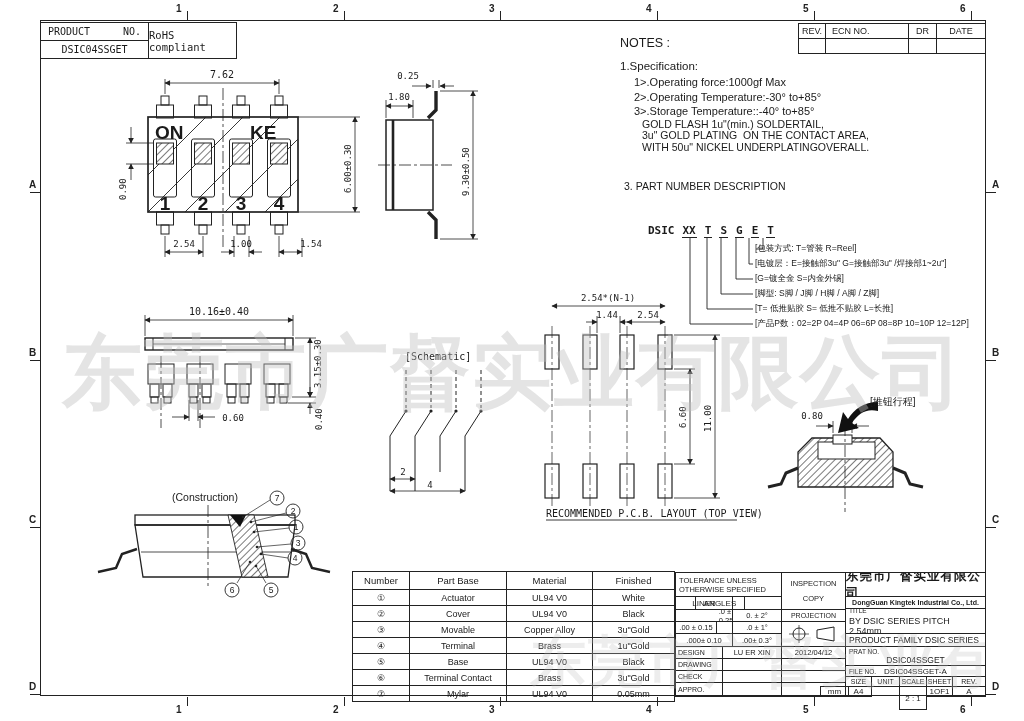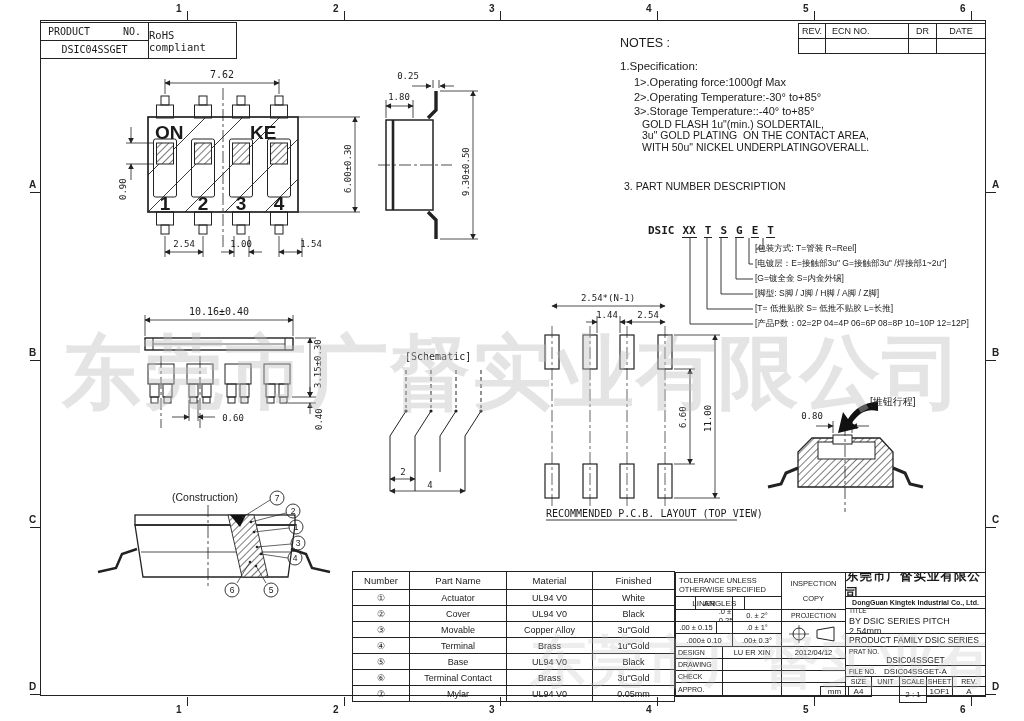--- a/index.html
+++ b/index.html
@@ -423,21 +423,21 @@
         <circle cx="232" cy="590" r="7"></circle>
           <text class="lblsvg" x="232" y="593" font-size="8.5" text-anchor="middle" stroke="none">6</text>
         <circle cx="271" cy="590" r="7"></circle>
           <text class="lblsvg" x="271" y="593" font-size="8.5" text-anchor="middle" stroke="none">5</text>
       </g>
     </g>
   </svg>
 
   <div class="ptable" style="left:352px;top:571px;">
     <div class="hd">Number</div>
-    <div class="hd">Part Name</div>
+    <div class="hd">Part Base</div>
     <div class="hd">Material</div>
     <div class="hd">Finished</div>
     <div>①</div>
       <div>Actuator</div>
       <div>UL94 V0</div>
       <div>White</div>
     <div>②</div>
       <div>Cover</div>
       <div>UL94 V0</div>
       <div>Black</div>
@@ -524,21 +524,21 @@
       <span style="font-size:6.5px;">FILE NO.</span>
       <span style="font-size:8px;">DSIC04SSGET-A</span>
     </div>
     <div class="cell" style="left:845px;top:676px;width:27px;height:11px;font-size:7px;">SIZE</div>
     <div class="cell" style="left:871px;top:676px;width:29px;height:11px;font-size:7px;">UNIT</div>
     <div class="cell" style="left:899px;top:676px;width:28px;height:11px;font-size:7px;">SCALE</div>
     <div class="cell" style="left:926px;top:676px;width:27px;height:11px;font-size:7px;">SHEET</div>
     <div class="cell" style="left:952px;top:676px;width:34px;height:11px;font-size:7px;">REV.</div>
     <div class="cell" style="left:845px;top:686px;width:27px;height:11px;font-size:8px;">A4</div>
     <div class="cell" style="left:820px;top:686px;width:29px;height:11px;font-size:8px;">mm</div>
-    <div class="cell" style="left:899px;top:686px;width:28px;height:17px;font-size:8px;">2 : 1</div>
+    <div class="cell" style="left:899px;top:686px;width:28px;height:24px;font-size:8px;">2 : 1</div>
     <div class="cell" style="left:926px;top:686px;width:27px;height:11px;font-size:8px;">1OF1</div>
     <div class="cell" style="left:952px;top:686px;width:34px;height:11px;font-size:8px;">A</div>
   </div>
 
   <div class="wm" style="left:62px;top:320px;font-size:80px;opacity:0.42;">东莞市广督实业有限公司</div>
   <div class="abs" style="left:530px;top:625px;width:455px;height:70px;overflow:hidden;z-index:41;pointer-events:none;">
     <div class="wm" style="left:0;top:0;font-size:56px;opacity:0.28;">东莞市广督实业有限公司</div>
   </div>
 
 </div>

